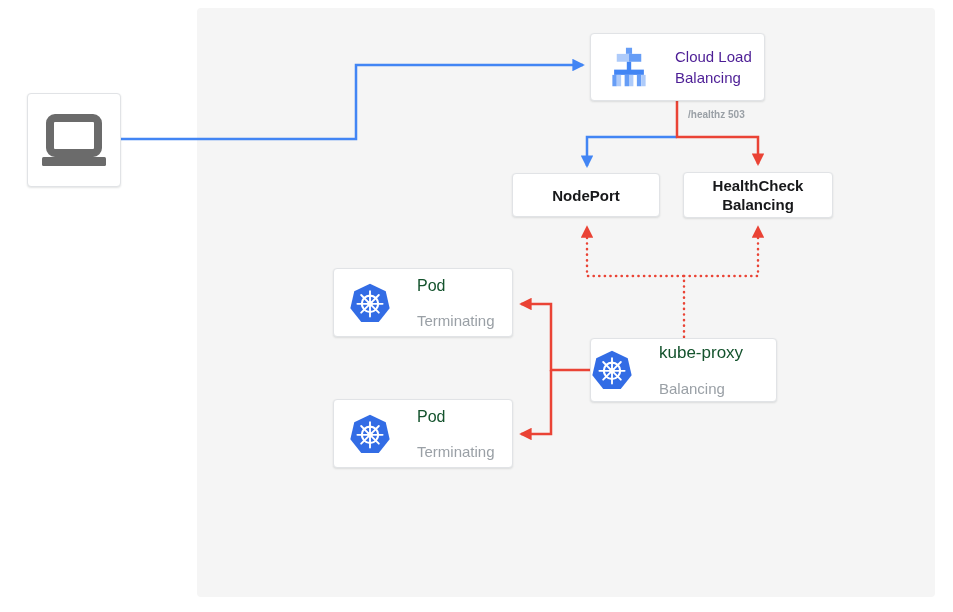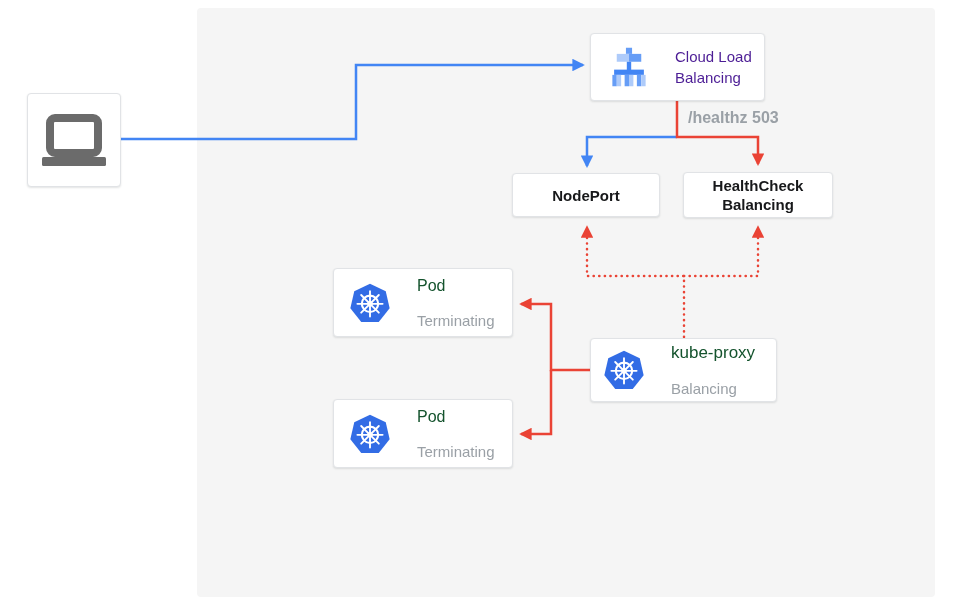--- a/index.html
+++ b/index.html
@@ -61,26 +61,25 @@
     justify-content:center;
     text-align:center;
     font-weight:bold;font-size:15px;line-height:19px;color:#17181a;
   }
   .nodeport-card{left:512px;top:173px;width:148px;height:44px;}
   .healthcheck-card{left:683px;top:172px;width:150px;height:46px;}
   .healthcheck-card .label-wrap{width:110px;}
   .healthz-label{
     position:absolute;
     left:688px;top:109px;
-    font-size:16px;font-weight:bold;color:#9aa0a6;
+    font-size:10px;font-weight:bold;color:#9aa0a6;
     z-index:3;
   }
   .kproxy-card{
     left:590px;top:338px;width:187px;height:64px;
-    padding-left:12px;
   }
   .pod-card{
     width:180px;height:69px;
     padding-left:15px;
   }
   .pod-card.pod-1{left:333px;top:268px;}
   .pod-card.pod-2{left:333px;top:399px;}
   .k8s-text{margin-left:26px;}
   .k8s-title{font-size:16px;color:#14532d;}
   .k8s-sub{font-size:15px;color:#9aa0a6;margin-top:17px;}

